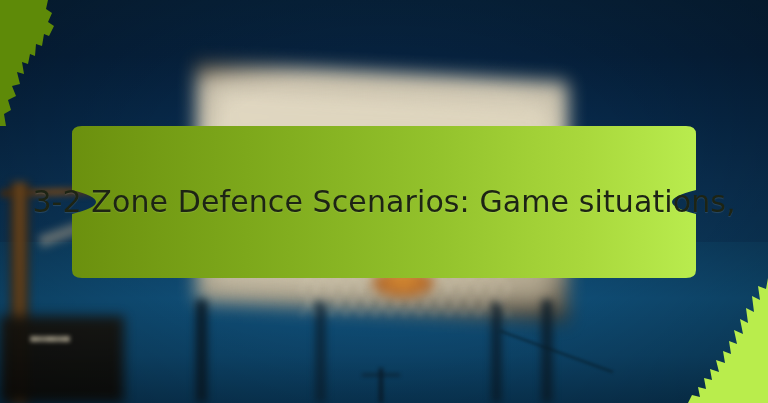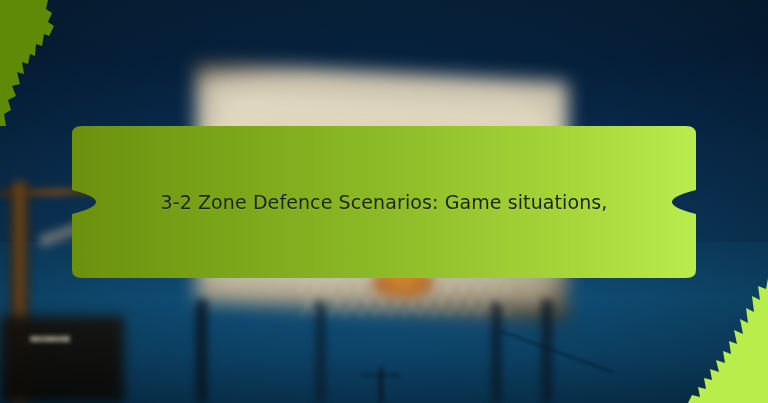--- a/index.html
+++ b/index.html
@@ -241,21 +241,21 @@
   .banner-svg { position: absolute; inset: 0; display: block; }
   .banner-text {
     position: absolute;
     inset: 0;
     display: flex;
     flex-direction: column;
     align-items: center;
     justify-content: center;
     text-align: center;
     color: #1d2414;
-    font-size: 19px;
+    font-size: 30px;
     line-height: 42px;
     letter-spacing: .1px;
     padding: 0 78px;
     box-sizing: border-box;
     text-shadow: 0 1px 1px rgba(255,255,255,.12);
   }
   .banner-text .line { display: block; white-space: nowrap; }
 </style>
 </head>
 <body>

